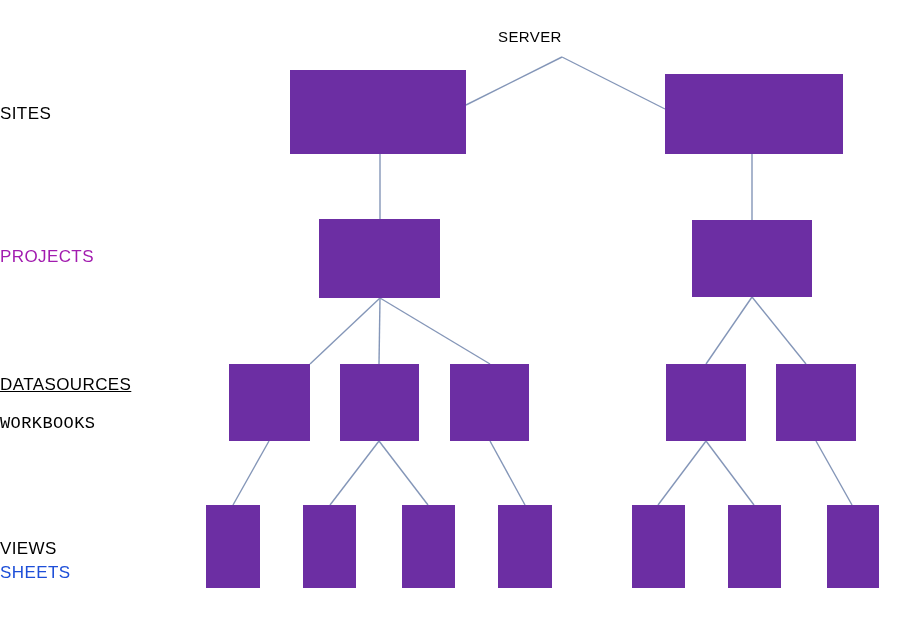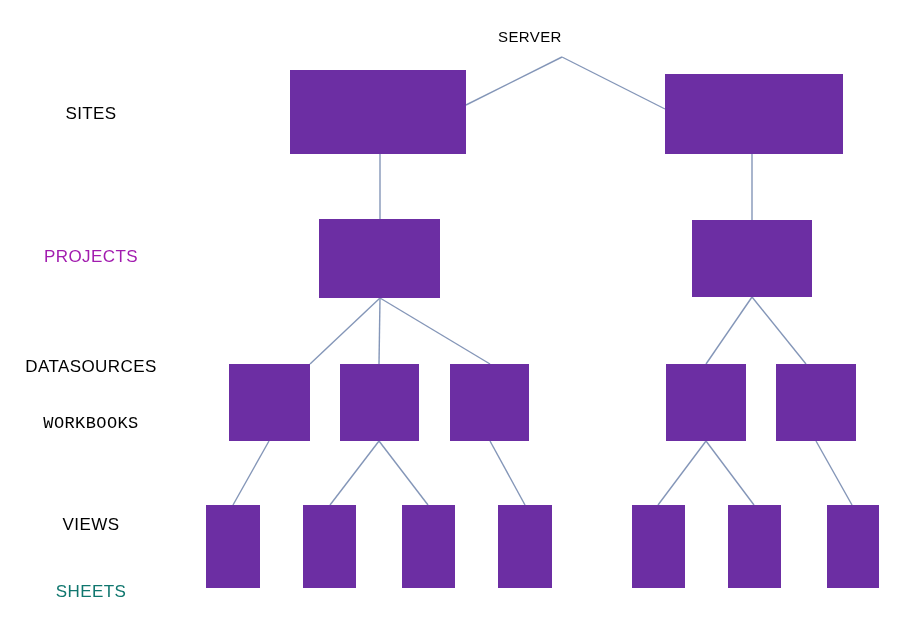--- a/index.html
+++ b/index.html
@@ -30,21 +30,21 @@
     background: #6C2EA3;
     box-sizing: border-box;
   }
   .tier-label {
     position: absolute;
     color: #000000;
     font-size: 17px;
     font-weight: 400;
     letter-spacing: 0.4px;
     white-space: nowrap;
-    text-align: center;
+    text-align: left;
   }
   .root-label {
     position: absolute;
     color: #000000;
     font-size: 15px;
     font-weight: 400;
     letter-spacing: 0.4px;
     white-space: nowrap;
     text-align: center;
   }
@@ -85,19 +85,19 @@
       <div class="node-box" style="left: 303px; top: 505px; width: 53px; height: 83px; background: rgb(108, 46, 163);"></div>
       <div class="node-box" style="left: 402px; top: 505px; width: 53px; height: 83px; background: rgb(108, 46, 163);"></div>
       <div class="node-box" style="left: 498px; top: 505px; width: 54px; height: 83px; background: rgb(108, 46, 163);"></div>
       <div class="node-box" style="left: 632px; top: 505px; width: 53px; height: 83px; background: rgb(108, 46, 163);"></div>
       <div class="node-box" style="left: 728px; top: 505px; width: 53px; height: 83px; background: rgb(108, 46, 163);"></div>
       <div class="node-box" style="left: 827px; top: 505px; width: 52px; height: 83px; background: rgb(108, 46, 163);"></div>
     </div>
   <div id="label-layer">
       <div class="tier-label" style="left: 0px; width: 182px; top: 104px; color: rgb(0, 0, 0);">SITES</div>
       <div class="tier-label" style="left: 0px; width: 182px; top: 247px; color: #a21caf;">PROJECTS</div>
-      <div class="tier-label" style="left: 0px; width: 182px; top: 357px; color: rgb(0, 0, 0);">DATASOURCES</div>
+      <div class="tier-label" style="left: 0px; width: 182px; top: 375px; color: rgb(0, 0, 0); text-decoration: underline;">DATASOURCES</div>
       <div class="tier-label" style="left: 0px; width: 182px; top: 414px; color: rgb(0, 0, 0); font-family: Liberation Mono, monospace;">WORKBOOKS</div>
-      <div class="tier-label" style="left: 0px; width: 182px; top: 515px; color: rgb(0, 0, 0);">VIEWS</div>
-      <div class="tier-label" style="left: 0px; width: 182px; top: 563px; color: #0f766e; margin-top: 19px;">SHEETS</div>
+      <div class="tier-label" style="left: 0px; width: 182px; top: 539px; color: rgb(0, 0, 0);">VIEWS</div>
+      <div class="tier-label" style="left: 0px; width: 182px; top: 563px; color: #1d4ed8;">SHEETS</div>
     </div>
   <div class="root-label" id="root-label" style="left: 498px; top: 28px;">SERVER</div>
 </div>
 
 </body></html>

